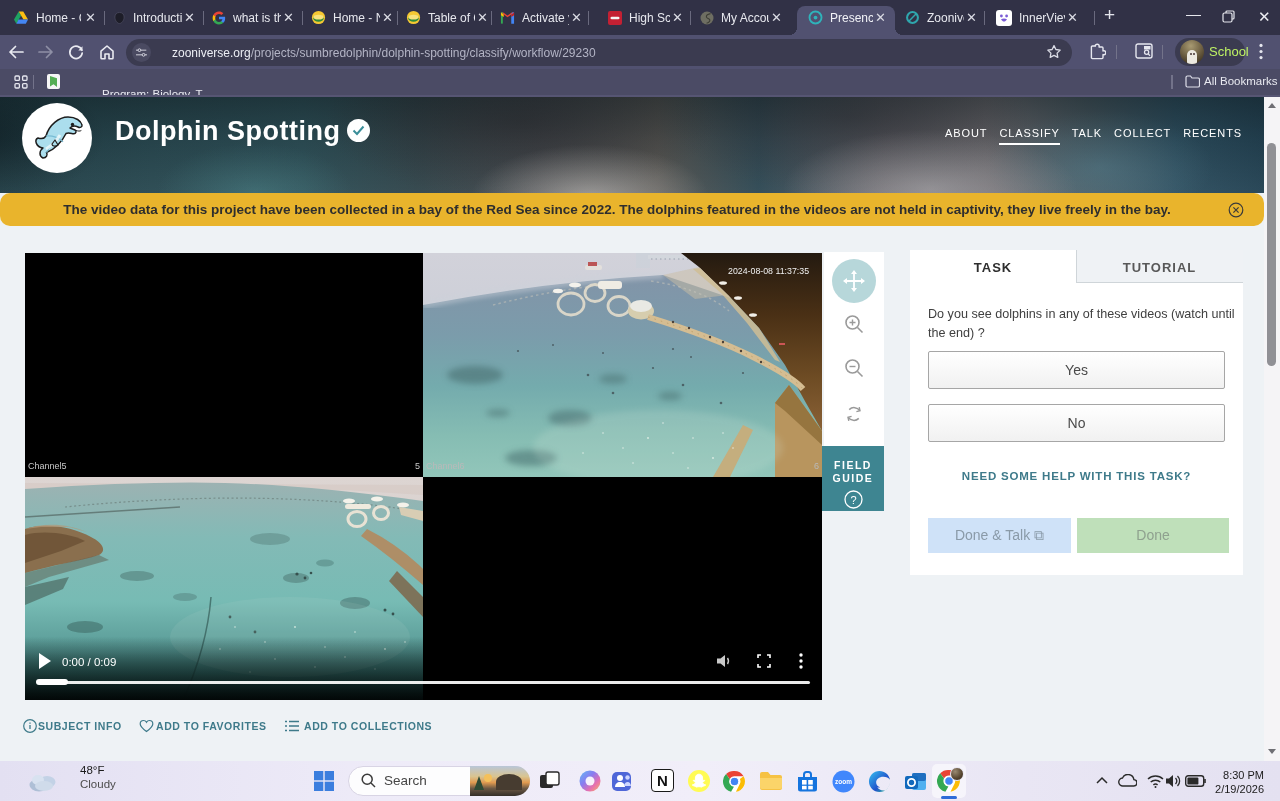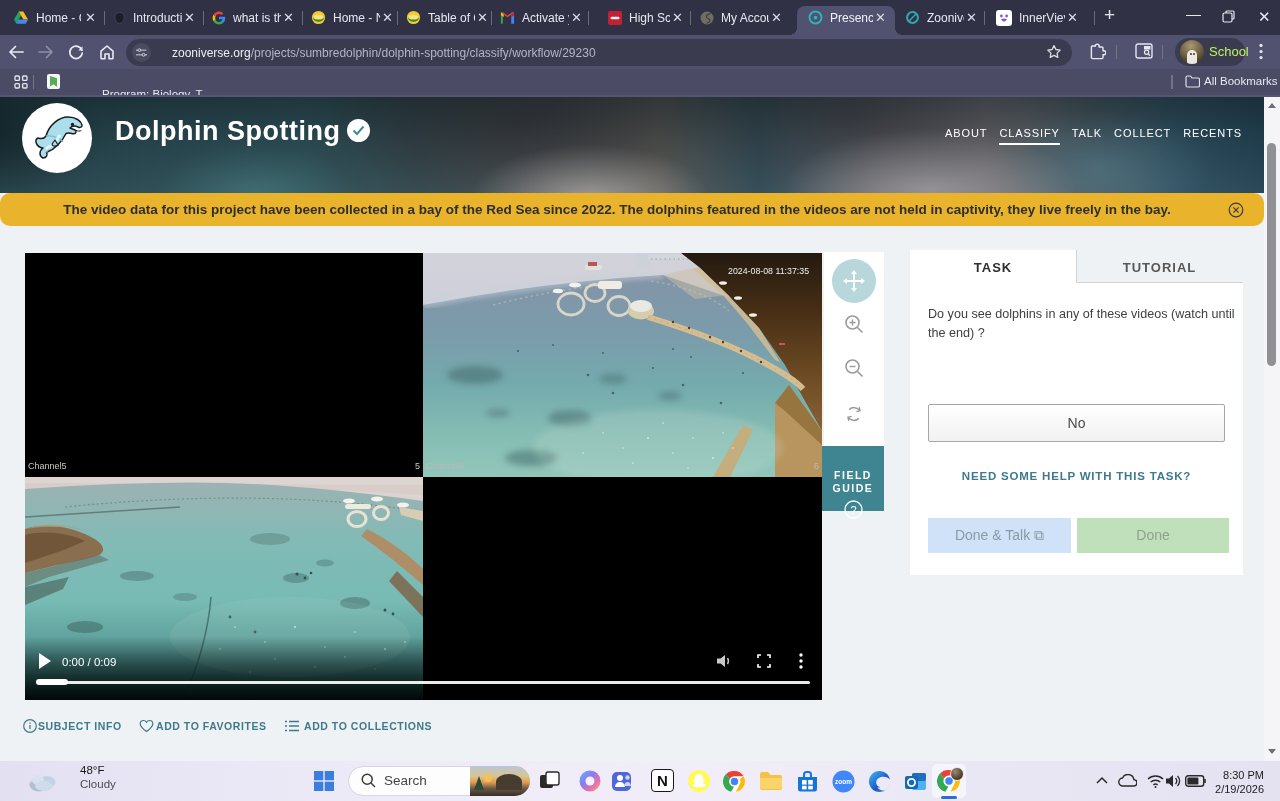--- a/index.html
+++ b/index.html
@@ -560,31 +560,32 @@
           <path d="M5.5 8.5h6" stroke="#9a9a9a" stroke-width="1.4"></path>
         </svg>
       <svg style="position:absolute;left:21px;top:153px;" width="18" height="18" viewBox="0 0 18 18">
           <path d="M14.8 5.6 A7 7 0 0 0 4.2 4.6" fill="none" stroke="#9a9a9a" stroke-width="1.5"></path>
           <path d="m14.2 2.2 .8 3.6-3.6.8" fill="none" stroke="#9a9a9a" stroke-width="1.4"></path>
           <path d="M3.2 12.4 a7 7 0 0 0 10.6 1" fill="none" stroke="#9a9a9a" stroke-width="1.5"></path>
           <path d="m3.8 15.8-.8-3.6 3.6-.8" fill="none" stroke="#9a9a9a" stroke-width="1.4"></path>
         </svg>
     </div>
     <div id="fieldguide">
-      <div style="margin-top:23px;font-size:10.5px;font-weight:bold;letter-spacing:1.5px;line-height:13px;">FIELD<br>GUIDE</div>
+      <div style="margin-top:13px;font-size:10.5px;font-weight:bold;letter-spacing:1.5px;line-height:13px;">FIELD<br>GUIDE</div>
       <svg style="margin-top:5px;" width="19" height="19" viewBox="0 0 19 19">
           <circle cx="9.5" cy="9.5" r="8.5" fill="none" stroke="#fff" stroke-width="1.3"></circle>
           <text x="9.5" y="13.5" text-anchor="middle" font-size="11" fill="#fff" font-family="Liberation Sans">?</text>
         </svg>
     </div>
     <div id="taskcard">
       <div style="position:absolute;left:166px;top:0;width:167px;height:33px;background:#eff2f5;border-bottom:1px solid #cfd5d9;border-left:1px solid #cfd5d9;"></div>
       <div style="position:absolute;left:0;top:10px;width:166px;text-align:center;font-size:13px;font-weight:bold;letter-spacing:1px;color:#2e2e2e;">TASK</div>
       <div style="position:absolute;left:166px;top:10px;width:167px;text-align:center;font-size:13px;font-weight:bold;letter-spacing:1px;color:#585858;">TUTORIAL</div>
       <div style="position:absolute;left:18px;top:55px;font-size:12.6px;line-height:19px;color:#404040;white-space:nowrap;">Do you see dolphins in any of these videos (watch until<br>the end) ?</div>
+      <div class="btn" style="top:101px;line-height:37px;">Yes</div>
       <div class="btn" style="top:154px;line-height:37px;">No</div>
       <div style="position:absolute;left:0;top:220px;width:333px;text-align:center;font-size:11.5px;font-weight:bold;letter-spacing:0.8px;color:#3e7a8a;">NEED SOME HELP WITH THIS TASK?</div>
       <div style="position:absolute;left:18px;top:268px;width:143px;height:35px;background:#cfe2f8;color:#8a9aa8;font-size:14px;text-align:center;line-height:35px;">Done &amp; Talk ⧉</div>
       <div style="position:absolute;left:167px;top:268px;width:152px;height:35px;background:#bfe0ba;color:#8fa18f;font-size:14px;text-align:center;line-height:35px;">Done</div>
     </div>
     <div id="subjectrow" style="position:absolute;left:25px;top:621px;height:16px;color:#3e7a8a;font-size:10.5px;font-weight:bold;letter-spacing:0.55px;">
       <svg style="position:absolute;left:-2px;top:1px;" width="14" height="14" viewBox="0 0 14 14">
           <circle cx="7" cy="7" r="6.3" fill="none" stroke="#3e7a8a" stroke-width="1.2"></circle>
           <path d="M7 6v4M7 3.6v1.2" stroke="#3e7a8a" stroke-width="1.3"></path>
         </svg>

